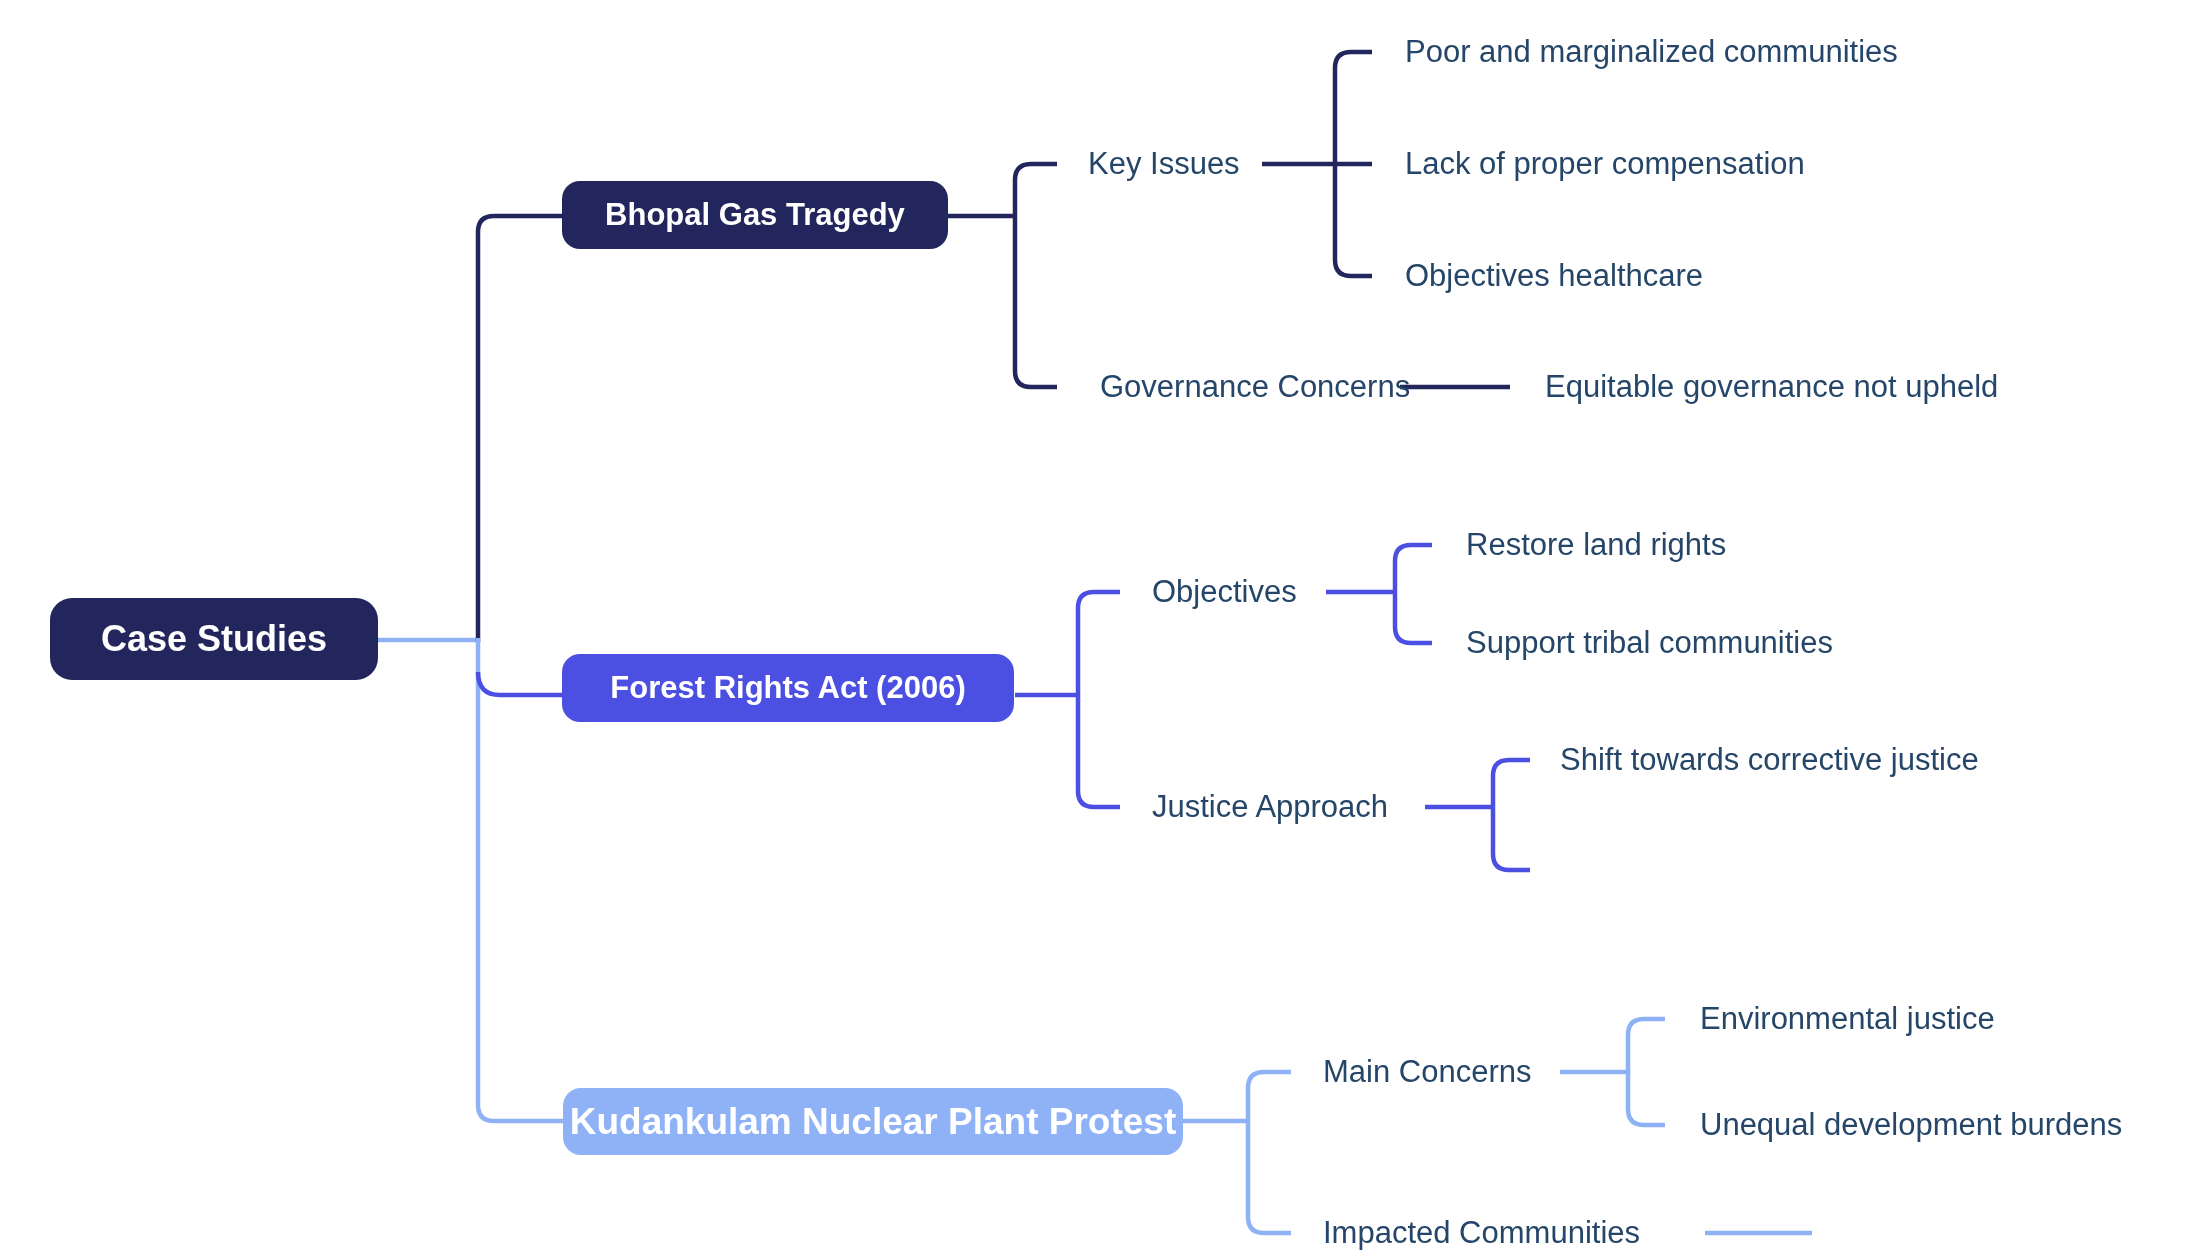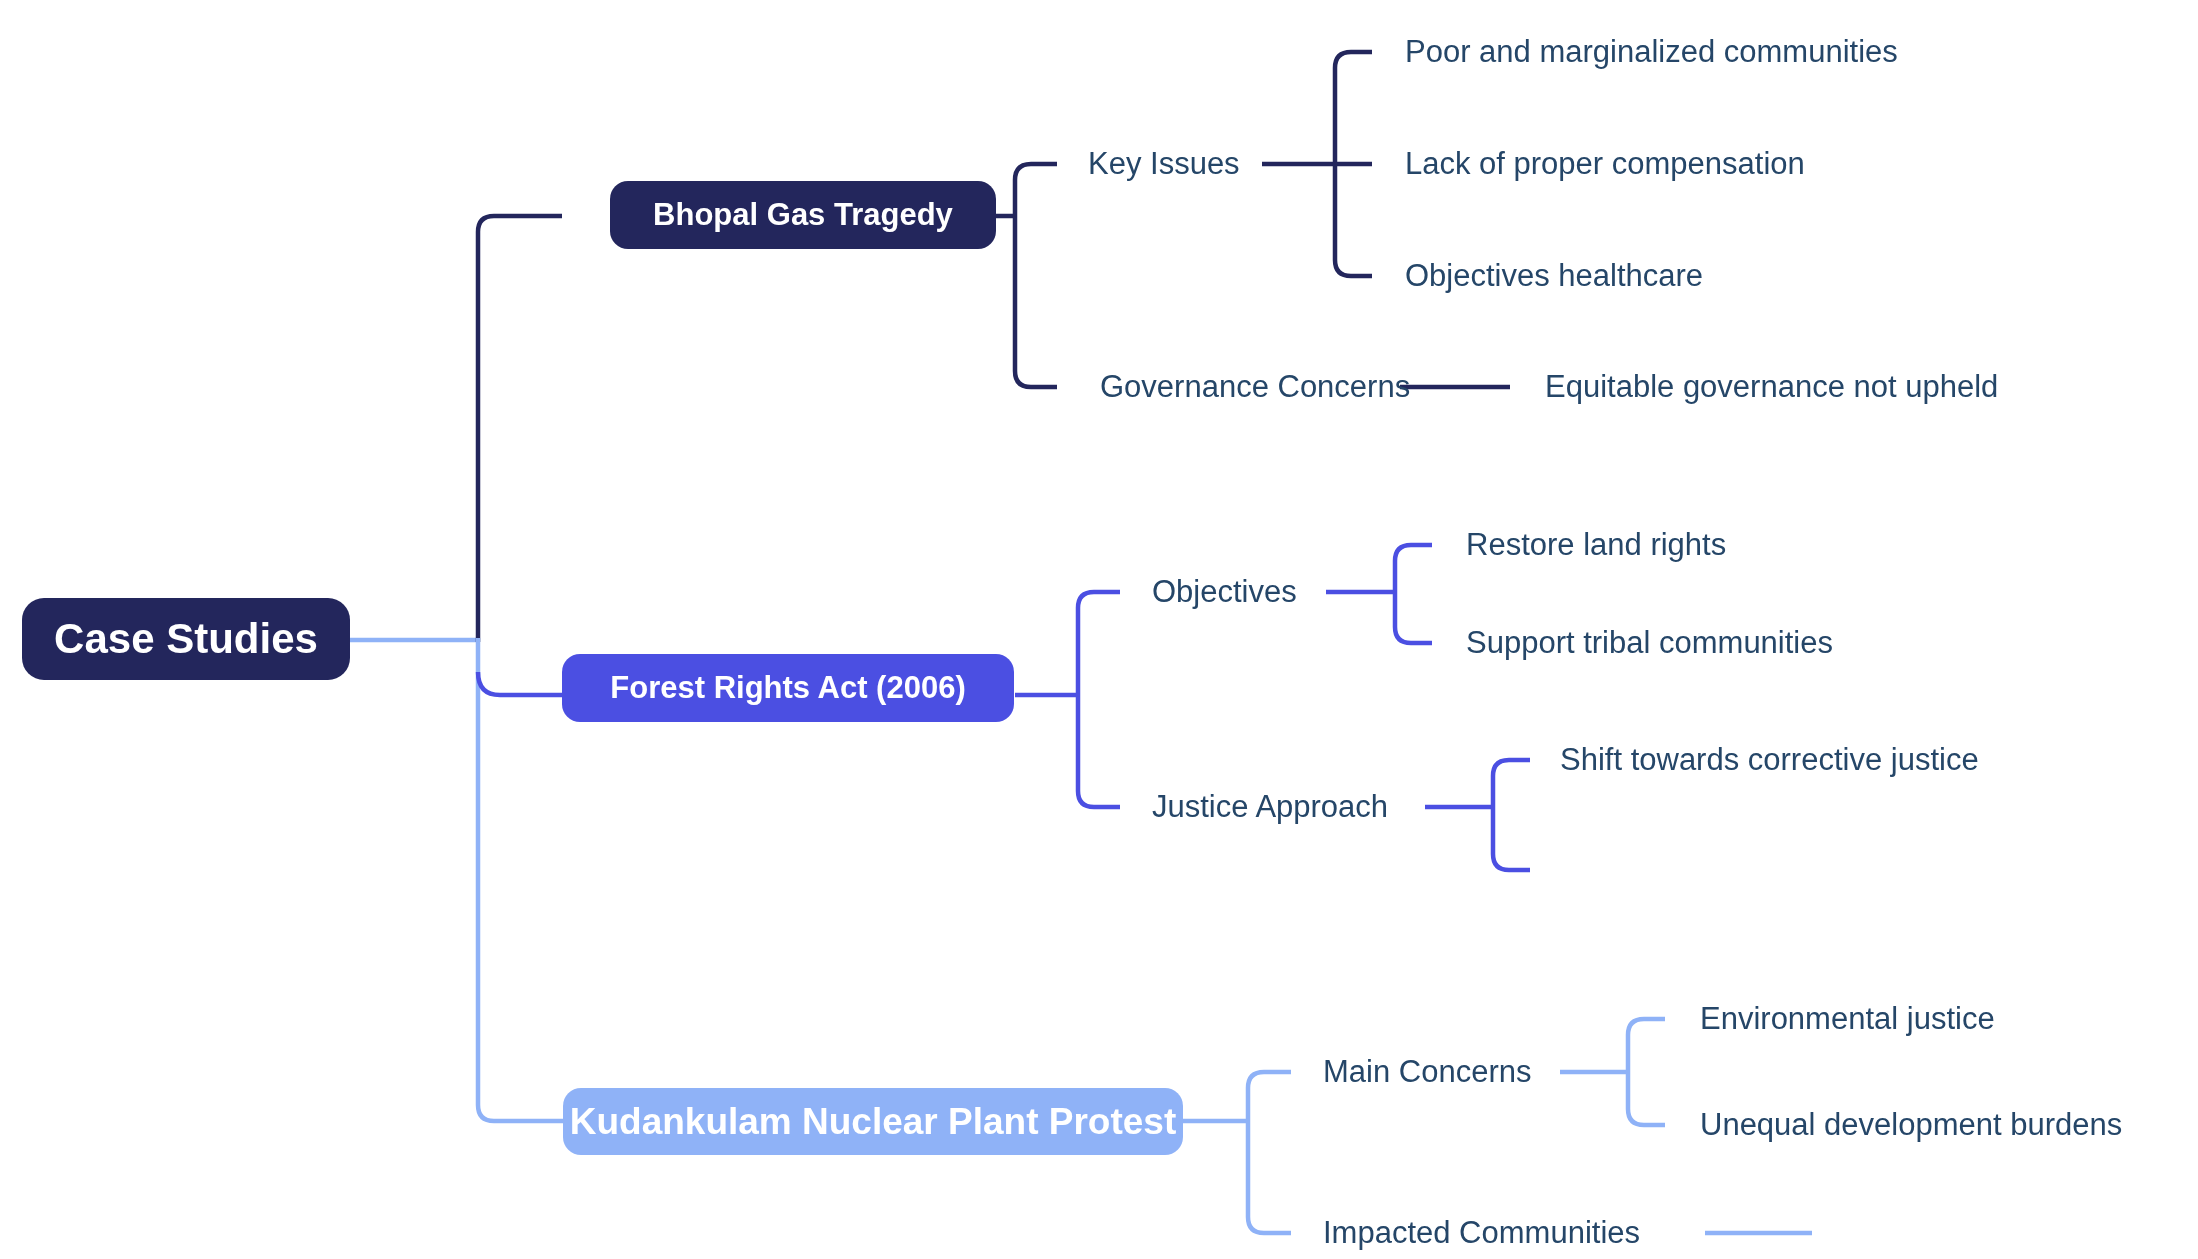--- a/index.html
+++ b/index.html
@@ -17,22 +17,22 @@
   path.st-lb{stroke:var(--lightblue,#8FB2F7);}
 
   .pill{
     position:absolute;
     display:flex;align-items:center;justify-content:center;
     color:var(--node_text,#ffffff);
     font-weight:bold;
     white-space:nowrap;
     box-sizing:border-box;
   }
-  .pill.root{border-radius:22px;font-size:42px;background:var(--navy,#23265C);}
-  .pill.b1{border-radius:18px;font-size:31px;background:var(--navy,#23265C);margin-left:48px;}
+  .pill.root{border-radius:22px;font-size:36px;background:var(--navy,#23265C);margin-left:28px;}
+  .pill.b1{border-radius:18px;font-size:31px;background:var(--navy,#23265C);}
   .pill.b2{border-radius:18px;font-size:31px;background:var(--indigo,#4B4FE2);}
   .pill.b3{border-radius:18px;font-size:37px;background:var(--lightblue,#8FB2F7);}
 
   .lbl{
     position:absolute;
     height:44px;line-height:44px;
     font-size:31px;
     color:var(--ink,#254668);
     white-space:nowrap;
   }

